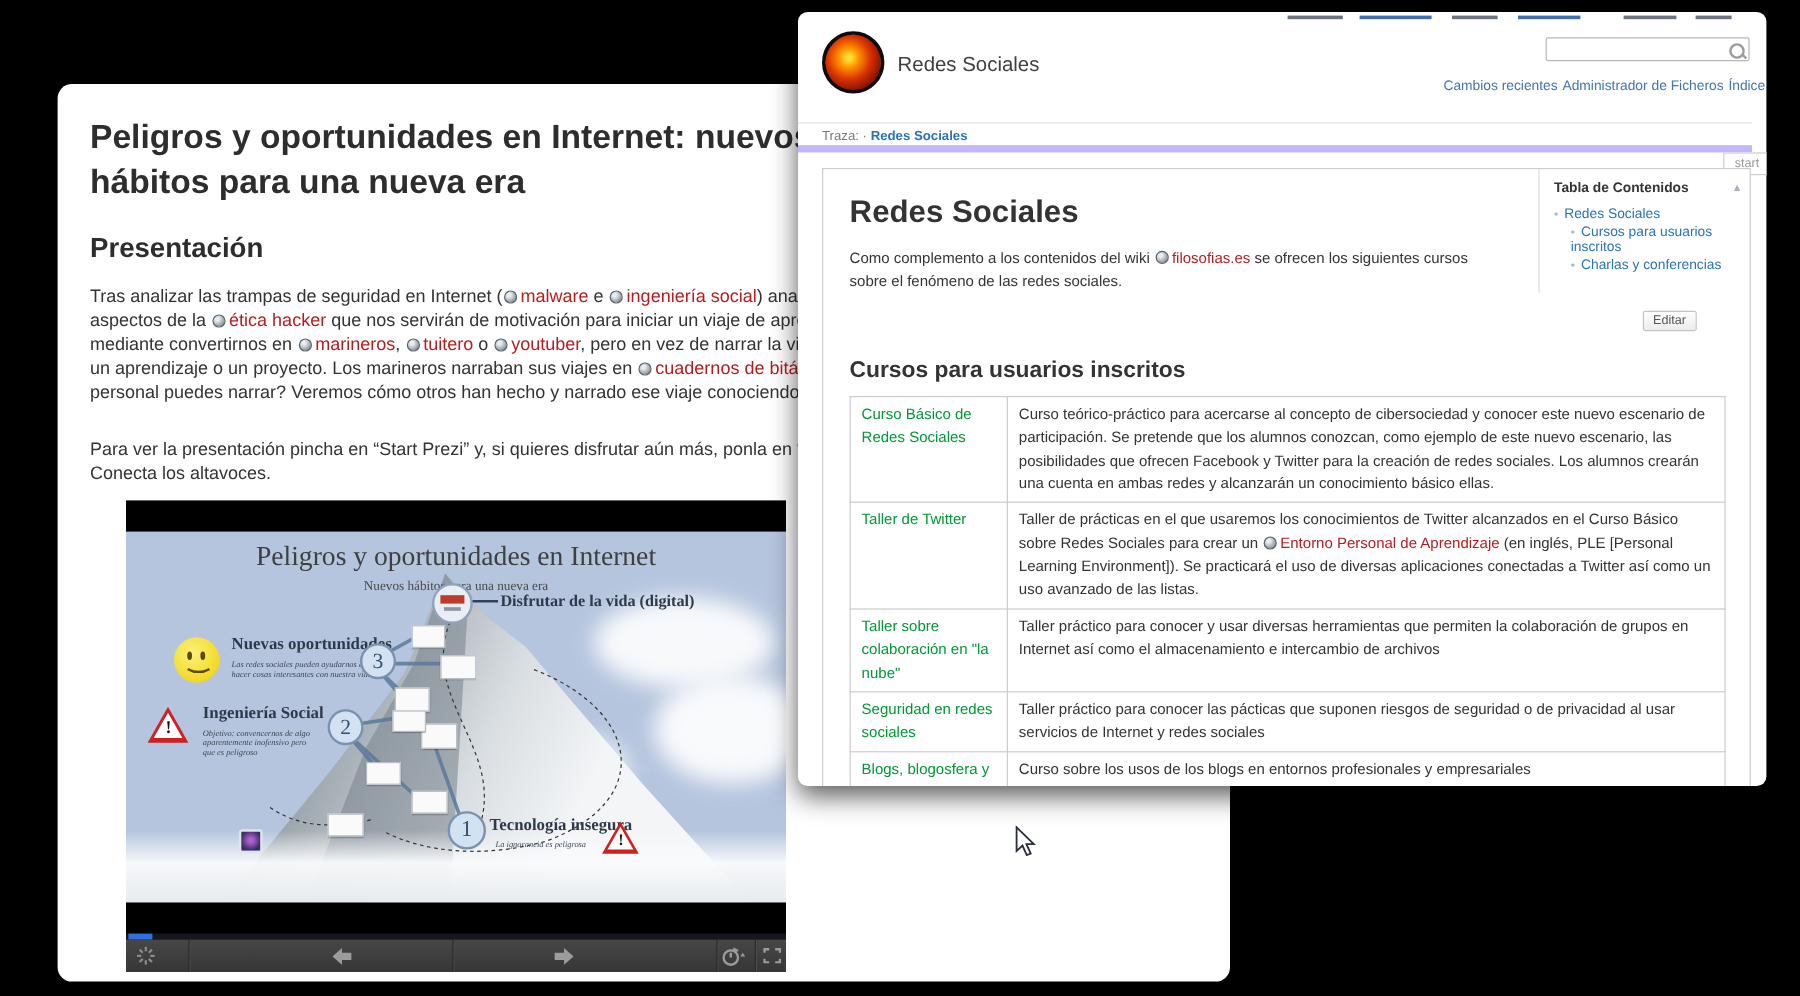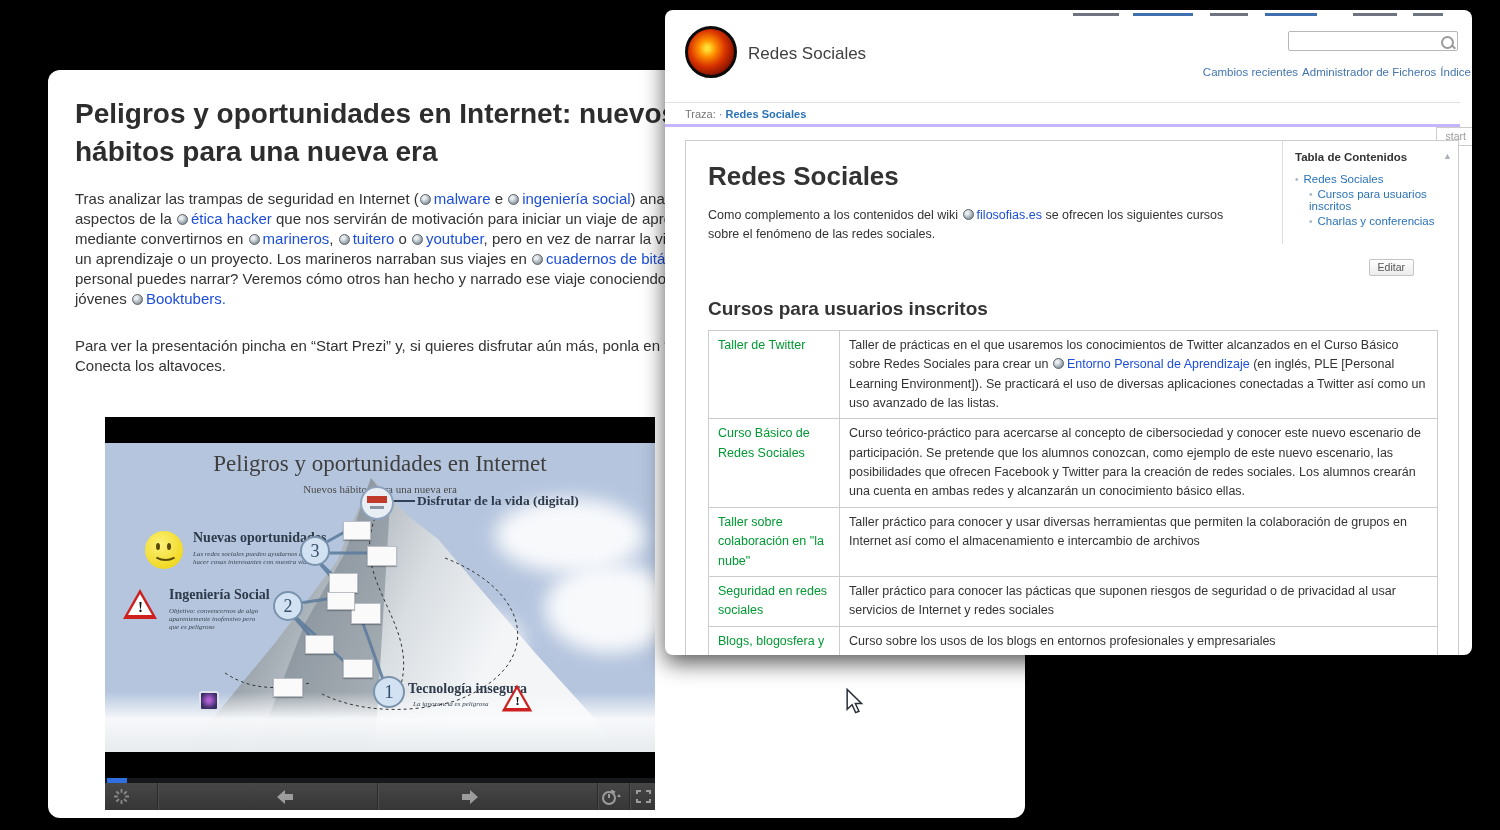--- a/index.html
+++ b/index.html
@@ -6,21 +6,21 @@
     font-family:"Liberation Sans",sans-serif;}
   .win{position:absolute;background:#fff;padding-left:12px;}
   
   #left-win{left:48px;top:70px;width:965px;height:748px;border-radius:12px;overflow:hidden;}
   #left-win .inner{position:absolute;left:27px;top:0;width:930px;}
   .lw-h1{font-size:28px;font-weight:bold;color:#2d2d2d;line-height:1.35;margin:25px 0 0 0;max-width:655px;}
   .lw-h2{font-size:23px;font-weight:bold;color:#2d2d2d;margin:22px 0 0 0;}
   .pline{white-space:nowrap;font-size:15px;color:#333;line-height:20px;}
   #p1{margin-top:18px;}
   #p2{margin-top:27px;}
-  a.wl{color:#1d4ed8;text-decoration:none;cursor:pointer;}
+  a.wl{color:#b91c1c;text-decoration:none;cursor:pointer;}
   .globe{display:inline-block;width:11px;height:11px;border-radius:50%;vertical-align:-1px;
     margin:0 3px 0 1px;background:radial-gradient(circle at 35% 32%,#e9edf0 18%,#aab4bc 55%,#6e7a84 92%);
     border:1px solid #5a636b;box-sizing:border-box;}
   
   #prezi{position:absolute;left:30px;top:347px;width:550px;height:393px;background:#000;}
   #sky{position:absolute;left:0;top:26px;width:550px;height:309px;background:#b5c5de;overflow:hidden;}
   .mtn1{position:absolute;left:0;top:0;width:550px;height:309px;
     background:linear-gradient(115deg,#8b959e 30%,#d9dee2 55%,#f3f5f7 70%);
     clip-path:polygon(80px 309px,170px 200px,232px 118px,266px 35px,302px 72px,333px 96px,372px 142px,432px 212px,520px 309px);}
   .mtn2{position:absolute;left:0;top:0;width:550px;height:309px;background:#79838c;opacity:.55;
@@ -69,21 +69,21 @@
   #site-title{position:absolute;left:83px;top:34px;font-size:17px;color:#404040;}
   #search{position:absolute;left:623px;top:21px;width:170px;height:20px;border:1px solid #b7b7b7;
     border-radius:2px;background:#fff;font-size:12px;padding:0 20px 0 5px;box-sizing:border-box;outline:none;}
   .mag{position:absolute;left:776px;top:26px;width:9px;height:9px;border:2px solid #9a9a9a;
     border-radius:50%;}
   .mag:after{content:"";position:absolute;left:8px;top:8px;width:5px;height:2px;background:#9a9a9a;
     transform:rotate(45deg);}
   #navlinks{position:absolute;right:1px;top:56px;white-space:nowrap;font-size:11.5px;}
   #navlinks a{color:#4374ae;margin-left:4px;text-decoration:none;}
   #crumbbar{position:absolute;left:0;top:92px;width:795px;height:25px;border-top:1px solid #e2e2e2;
-    border-bottom:3px solid #c4b5fd;box-sizing:border-box;}
+    border-bottom:6px solid #c4b5fd;box-sizing:border-box;}
   #crumbbar .in{position:absolute;left:20px;top:5px;font-size:11px;color:#777;}
   #crumbbar a{color:#2b73b7;font-weight:bold;text-decoration:none;}
   #start-tab{position:absolute;right:-4px;top:117px;border:1px solid #ccc;background:#fff;
     color:#999;font-size:10.5px;padding:2px 9px 3px 9px;}
   #content-box{position:absolute;left:20px;top:130px;width:774px;height:540px;border:1px solid #ccc;
     box-sizing:border-box;background:#fff;padding:16px 22px;}
   #toc{position:absolute;top:0;right:0;width:176px;border-left:1px solid #ddd;padding:10px 6px 14px 12px;
     box-sizing:border-box;}
   #toc .hd{font-size:11.5px;font-weight:bold;color:#333;}
   #toc .arr{float:right;color:#a9b2bb;font-size:9px;cursor:pointer;}
@@ -105,27 +105,27 @@
   a.green{color:#009933;text-decoration:none;cursor:pointer;}
   
   #cursor{position:absolute;left:843px;top:688px;z-index:50;}
 </style>
 </head>
 <body>
 
 <div class="win" id="left-win">
   <div class="inner">
     <h1 class="lw-h1">Peligros y oportunidades en Internet: nuevos hábitos para una nueva era</h1>
+    <h2 class="lw-h2">Presentación</h2>
     <div id="p1">
         <div class="pline">Tras analizar las trampas de seguridad en Internet (<span class="globe"></span><a href="#" class="wl">malware</a> e <span class="globe"></span><a href="#" class="wl">ingeniería social</a>) analizar</div>
         <div class="pline">aspectos de la <span class="globe"></span><a href="#" class="wl">ética hacker</a> que nos servirán de motivación para iniciar un viaje de aprend</div>
         <div class="pline">mediante convertirnos en <span class="globe"></span><a href="#" class="wl">marineros</a>, <span class="globe"></span><a href="#" class="wl">tuitero</a> o <span class="globe"></span><a href="#" class="wl">youtuber</a>, pero en vez de narrar la vida</div>
         <div class="pline">un aprendizaje o un proyecto. Los marineros narraban sus viajes en <span class="globe"></span><a href="#" class="wl">cuadernos de bitácora</a></div>
         <div class="pline">personal puedes narrar? Veremos cómo otros han hecho y narrado ese viaje conociendo una</div>
-        <div class="pline">jóvenes <span class="globe"></span><a href="#" class="wl">Booktubers.</a></div>
       </div>
     <div id="p2">
         <div class="pline">Para ver la presentación pincha en “Start Prezi” y, si quieres disfrutar aún más, ponla en “pan</div>
         <div class="pline">Conecta los altavoces.</div>
       </div>
 
     <div id="prezi">
       <div id="sky">
         <div class="cloud" style="left:390px;top:55px;width:150px;height:75px;"></div>
         <div class="cloud" style="left:440px;top:120px;width:130px;height:90px;"></div>
@@ -284,26 +284,26 @@
 
     <h1 class="wk-h1">Redes Sociales</h1>
     <p class="wk-p" id="intro">Como complemento a los contenidos del wiki <span class="globe"></span><a href="#" class="wl">filosofias.es</a> se ofrecen los siguientes cursos sobre el fenómeno de las redes sociales.</p>
 
     <div class="editrow" style="margin-right:22px;"><span class="editbtn">Editar</span></div>
 
     <h2 class="wk-h2">Cursos para usuarios inscritos</h2>
     <table class="courses">
         <tbody id="course-rows">
           <tr>
+            <td class="cname"><a href="#" class="green">Curso Básico de Redes Sociales</a></td>
+            <td>Curso teórico-práctico para acercarse al concepto de cibersociedad y conocer este nuevo escenario de participación. Se pretende que los alumnos conozcan, como ejemplo de este nuevo escenario, las posibilidades que ofrecen Facebook y Twitter para la creación de redes sociales. Los alumnos crearán una cuenta en ambas redes y alcanzarán un conocimiento básico ellas.</td>
+          </tr>
+          <tr>
             <td class="cname"><a href="#" class="green">Taller de Twitter</a></td>
             <td>Taller de prácticas en el que usaremos los conocimientos de Twitter alcanzados en el Curso Básico sobre Redes Sociales para crear un <span class="globe"></span><a href="#" class="wl">Entorno Personal de Aprendizaje</a> (en inglés, PLE [Personal Learning Environment]). Se practicará el uso de diversas aplicaciones conectadas a Twitter así como un uso avanzado de las listas.</td>
-          </tr>
-          <tr>
-            <td class="cname"><a href="#" class="green">Curso Básico de Redes Sociales</a></td>
-            <td>Curso teórico-práctico para acercarse al concepto de cibersociedad y conocer este nuevo escenario de participación. Se pretende que los alumnos conozcan, como ejemplo de este nuevo escenario, las posibilidades que ofrecen Facebook y Twitter para la creación de redes sociales. Los alumnos crearán una cuenta en ambas redes y alcanzarán un conocimiento básico ellas.</td>
           </tr>
           <tr>
             <td class="cname"><a href="#" class="green">Taller sobre colaboración en "la nube"</a></td>
             <td>Taller práctico para conocer y usar diversas herramientas que permiten la colaboración de grupos en Internet así como el almacenamiento e intercambio de archivos</td>
           </tr>
           <tr>
             <td class="cname"><a href="#" class="green">Seguridad en redes sociales</a></td>
             <td>Taller práctico para conocer las pácticas que suponen riesgos de seguridad o de privacidad al usar servicios de Internet y redes sociales</td>
           </tr>
           <tr>

